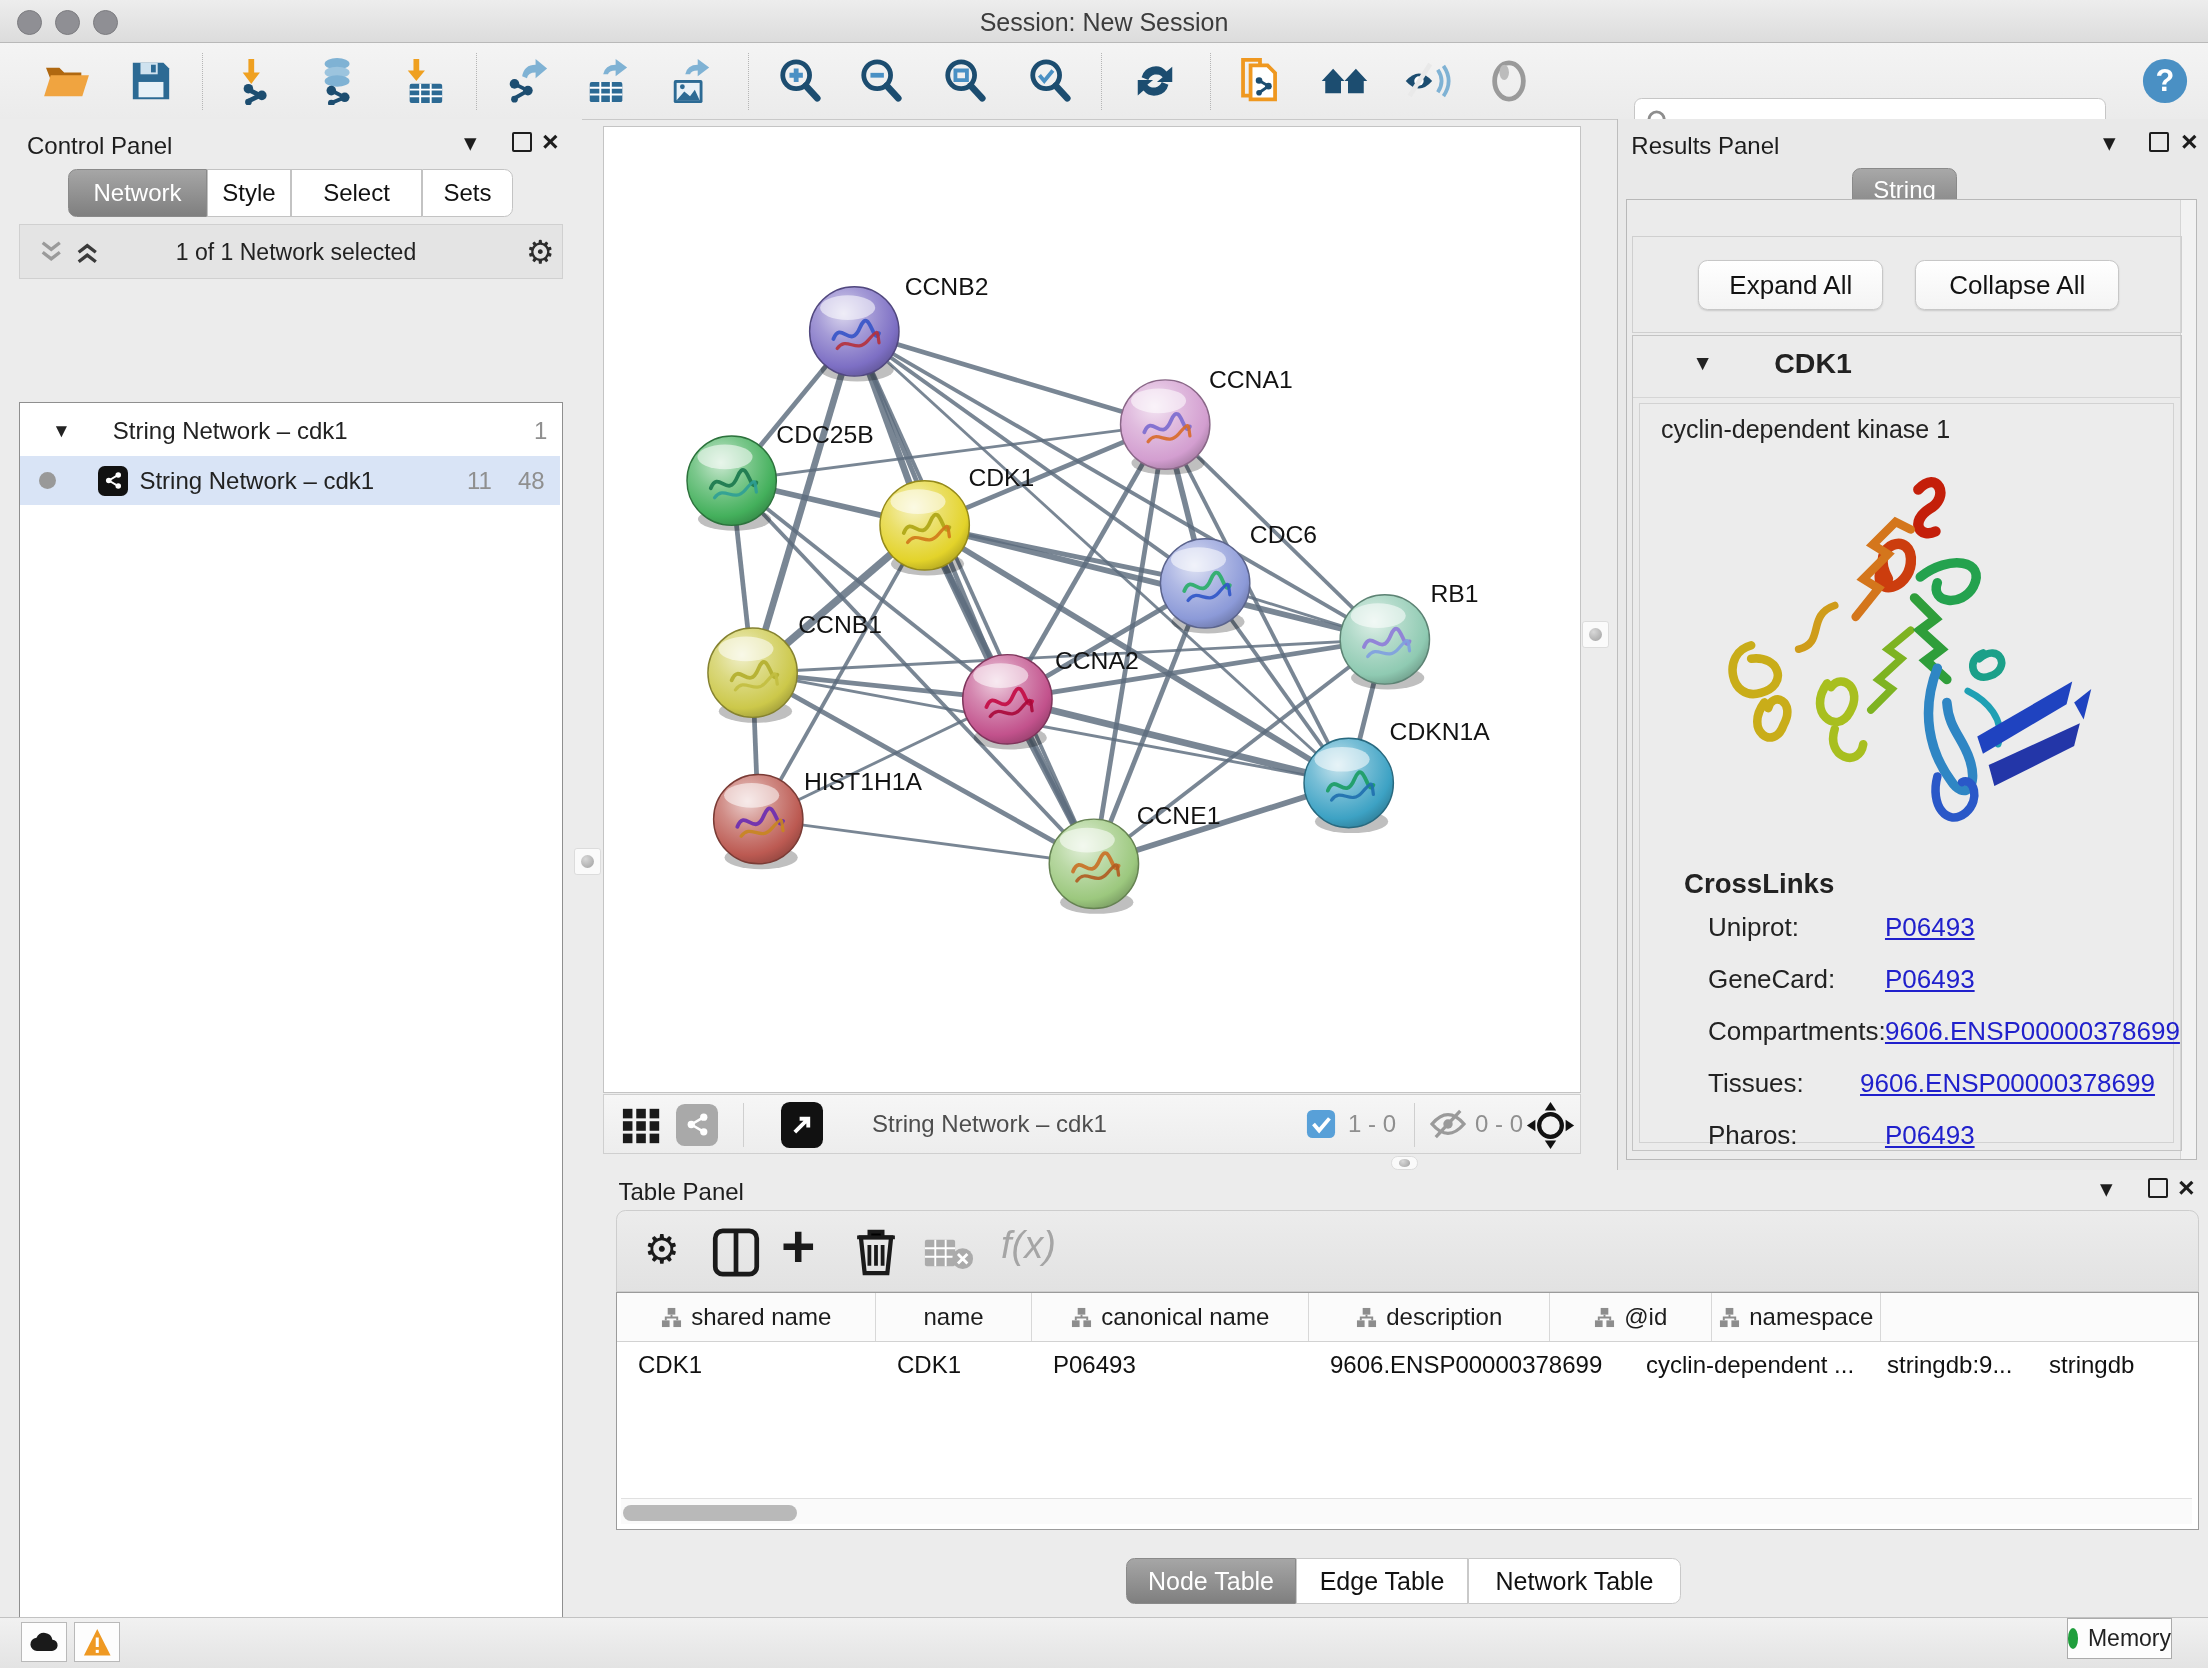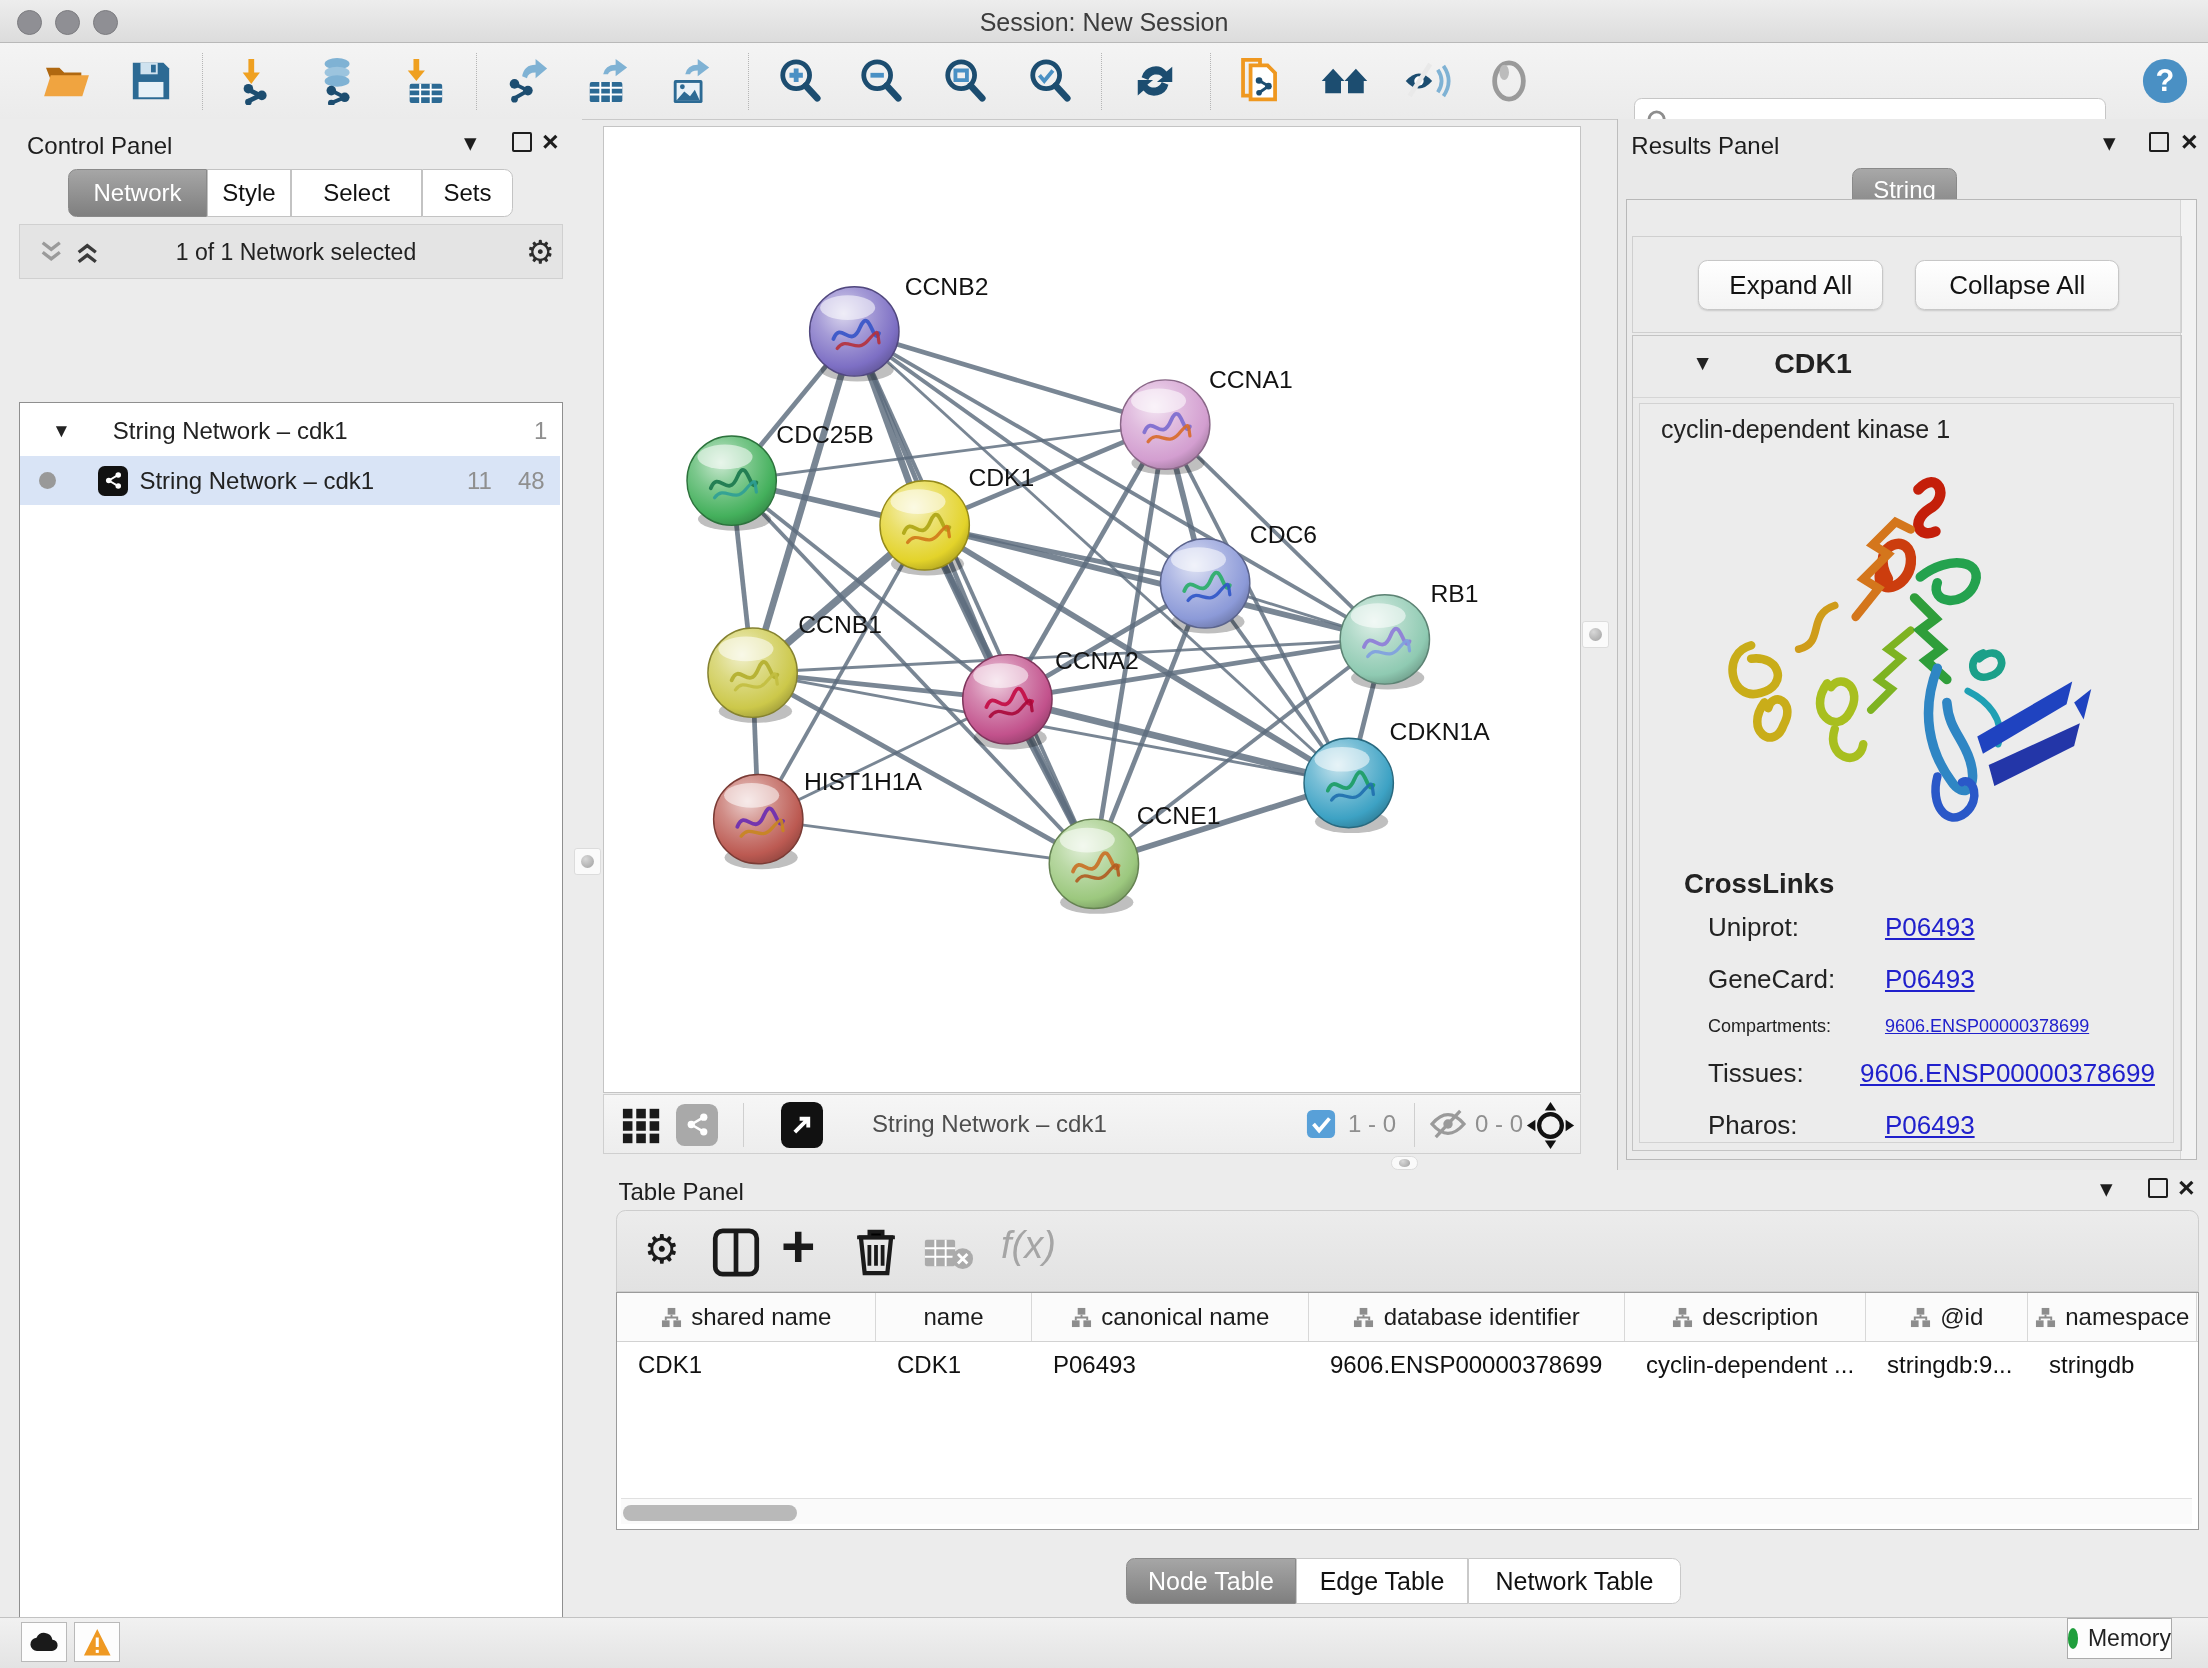--- a/index.html
+++ b/index.html
@@ -624,21 +624,21 @@
         <div class="abs serif" style="left:44px;top:464px;font-size:27.6px;font-weight:bold;">CrossLinks</div>
         <div class="abs" id="crosslinks" style="left:68px;top:508px;width:447px;">
             <div class="serif" style="display: flex; margin-bottom: 21px; font-size: 26px;">
               <span style="width: 177px;">Uniprot:</span>
               <a class="xlink">P06493</a>
             </div>
             <div class="serif" style="display: flex; margin-bottom: 21px; font-size: 26px;">
               <span style="width: 177px;">GeneCard:</span>
               <a class="xlink">P06493</a>
             </div>
-            <div class="serif" style="display: flex; margin-bottom: 21px; font-size: 18px;">
+            <div class="serif" style="display: flex; margin-bottom: 21px; font-size: 26px;">
               <span style="width: 177px;">Compartments:</span>
               <a class="xlink">9606.ENSP00000378699</a>
             </div>
             <div class="serif" style="display: flex; margin-bottom: 21px; font-size: 26px;">
               <span style="width: 177px;">Tissues:</span>
               <a class="xlink">9606.ENSP00000378699</a>
             </div>
             <div class="serif" style="display: flex; margin-bottom: 21px; font-size: 26px;">
               <span style="width: 177px;">Pharos:</span>
               <a class="xlink">P06493</a>
@@ -692,29 +692,20 @@
       </div>
       <div class="th" style="width: 277px;">
         <svg width="21" height="21" viewBox="0 0 22 22">
           <rect x="7" y="1" width="8" height="7" fill="#8d8d8d"></rect>
           <rect x="1" y="14" width="8" height="7" fill="#8d8d8d"></rect>
           <rect x="13" y="14" width="8" height="7" fill="#8d8d8d"></rect>
           <path d="M11 8 v3 M5 14 v-3 h12 v3" stroke="#8d8d8d" stroke-width="2" fill="none"></path>
         </svg>
         <span>canonical name</span>
       </div>
-      <div class="th" style="width: 316px;">
-        <svg width="21" height="21" viewBox="0 0 22 22">
-          <rect x="7" y="1" width="8" height="7" fill="#8d8d8d"></rect>
-          <rect x="1" y="14" width="8" height="7" fill="#8d8d8d"></rect>
-          <rect x="13" y="14" width="8" height="7" fill="#8d8d8d"></rect>
-          <path d="M11 8 v3 M5 14 v-3 h12 v3" stroke="#8d8d8d" stroke-width="2" fill="none"></path>
-        </svg>
-        <span>database identifier</span>
-      </div>
       <div class="th" style="width: 241px;">
         <svg width="21" height="21" viewBox="0 0 22 22">
           <rect x="7" y="1" width="8" height="7" fill="#8d8d8d"></rect>
           <rect x="1" y="14" width="8" height="7" fill="#8d8d8d"></rect>
           <rect x="13" y="14" width="8" height="7" fill="#8d8d8d"></rect>
           <path d="M11 8 v3 M5 14 v-3 h12 v3" stroke="#8d8d8d" stroke-width="2" fill="none"></path>
         </svg>
         <span>description</span>
       </div>
       <div class="th" style="width: 162px;">

